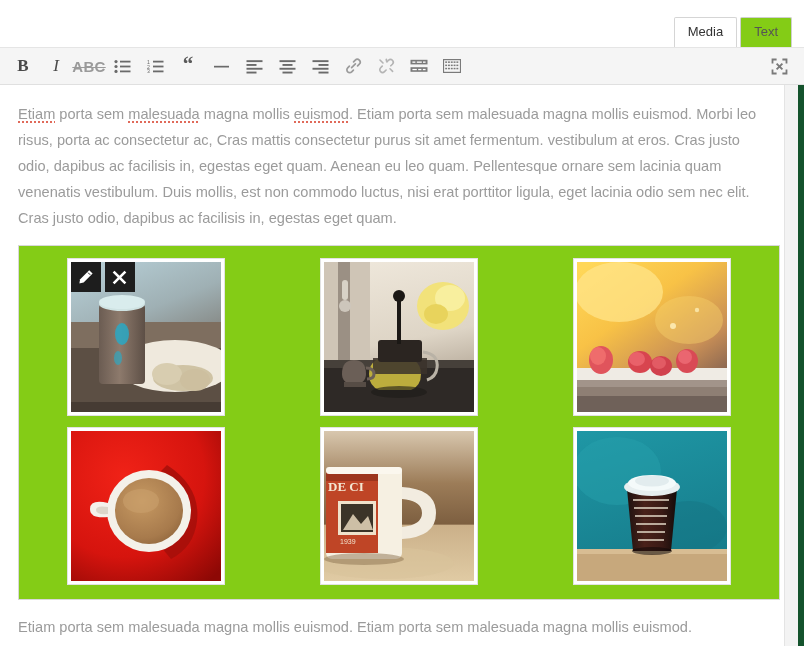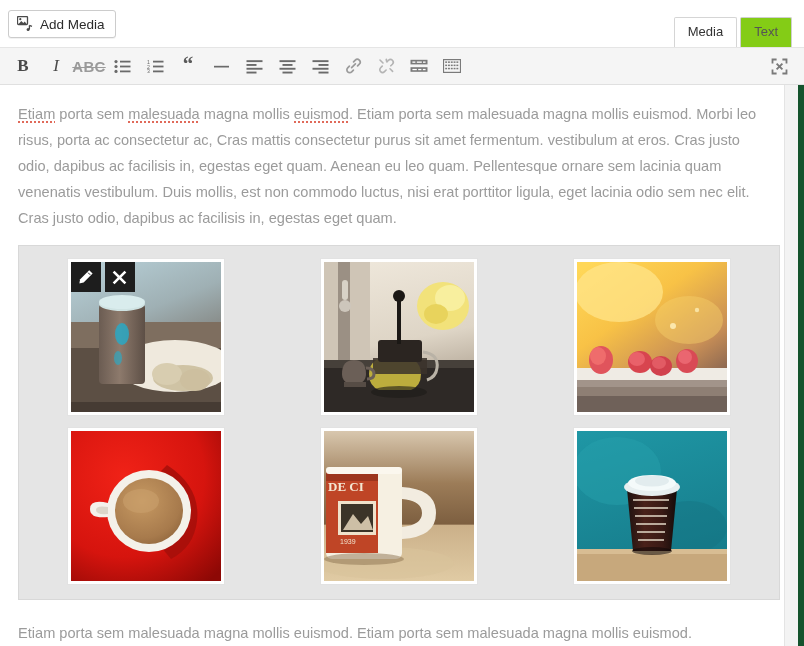--- a/index.html
+++ b/index.html
@@ -151,22 +151,22 @@
     background-repeat: repeat-x;
     background-position: left bottom 1px;
     background-size: 4px 2px;
     background-image: linear-gradient(to right, #e06a5a 0px, #e06a5a 2px, transparent 2px, transparent 4px);
     padding-bottom: 2px;
   }
 
   
   .gallery {
     position: relative;
-    margin: 14px 18px 6px 18px;
-    background: #e5e5e5;
+    margin: 14px 18px 0 18px;
+    background: #84cc16;
     border: 1px solid #d8d8d8;
     padding: 12px 0 14px 0;
     box-sizing: border-box;
   }
   .gal-row {
     display: flex;
     justify-content: space-around;
     margin-bottom: 11px;
   }
   .gal-row:last-child { margin-bottom: 0; }
@@ -206,33 +206,20 @@
     margin-right: 4px;
     color: #ffffff;
   }
   .img-act:last-child { margin-right: 0; }
 </style>
 </head>
 <body>
 
 <div class="editor-top">
 
-  <div class="add-media-btn">
-    <span class="media-icon">
-      <svg width="16" height="16" viewBox="0 0 16 16">
-        <rect x="0.5" y="0.5" width="10" height="8" rx="1" fill="none" stroke="#4a4a4a" stroke-width="1.3"></rect>
-        <circle cx="3.3" cy="3.2" r="1.1" fill="#4a4a4a"></circle>
-        <path d="M1.4 8.3 L4.3 5.0 L6.3 7.0 L7.8 5.6 L9.7 8.3 Z" fill="#4a4a4a"></path>
-        <path d="M12.4 9.4 v4.0" stroke="#4a4a4a" stroke-width="1.3" fill="none"></path>
-        <circle cx="11.1" cy="13.6" r="1.5" fill="#4a4a4a"></circle>
-        <path d="M12.4 9.4 l2.6 0.9" stroke="#4a4a4a" stroke-width="1.3" fill="none"></path>
-      </svg>
-    </span>
-    <span>Add Media</span>
-  </div>
 
   <div class="tabs">
     <div class="tab active">Media</div>
     <div class="tab">Text</div>
   </div>
 </div>
 
 <div class="toolbar">
 
   <div class="tb-btn">

